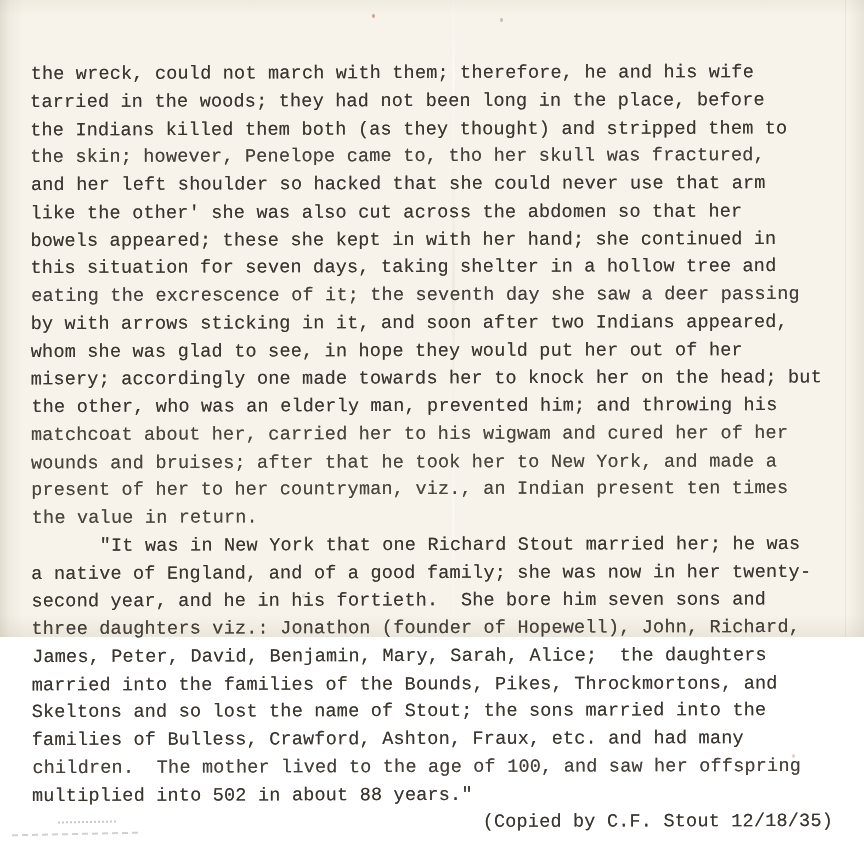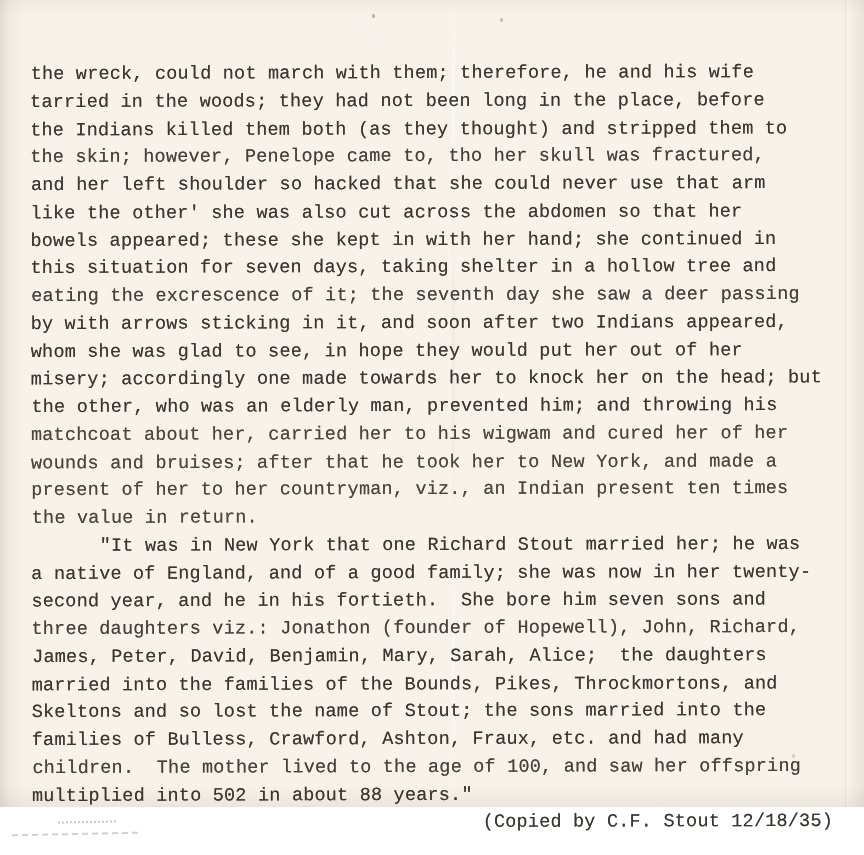--- a/index.html
+++ b/index.html
@@ -6,21 +6,21 @@
     margin: 0;
     padding: 0;
     width: 864px;
     height: 855px;
     overflow: hidden;
     font-family: "Liberation Mono", "DejaVu Sans Mono", monospace;
   }
   .paper {
     position: relative;
     width: 864px;
-    height: 807px;
+    height: 637px;
     background:
       linear-gradient(90deg, rgba(150,140,118,0.22) 0px, rgba(150,140,118,0.08) 9px, rgba(150,140,118,0.0) 24px),
       linear-gradient(270deg, rgba(150,140,118,0.14) 0px, rgba(150,140,118,0.0) 16px),
       linear-gradient(0deg, rgba(150,140,118,0.13) 0px, rgba(150,140,118,0.0) 22px),
       linear-gradient(180deg, rgba(150,140,118,0.08) 0px, rgba(150,140,118,0.0) 16px),
       #f7f3ea;
   }
   .crease {
     position: absolute;
     left: 452px;

